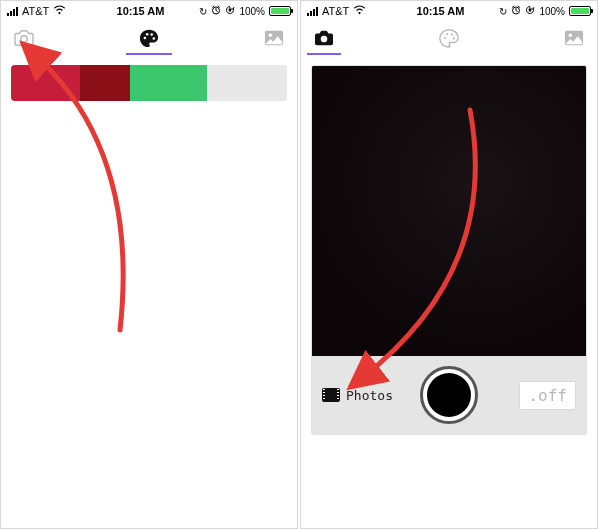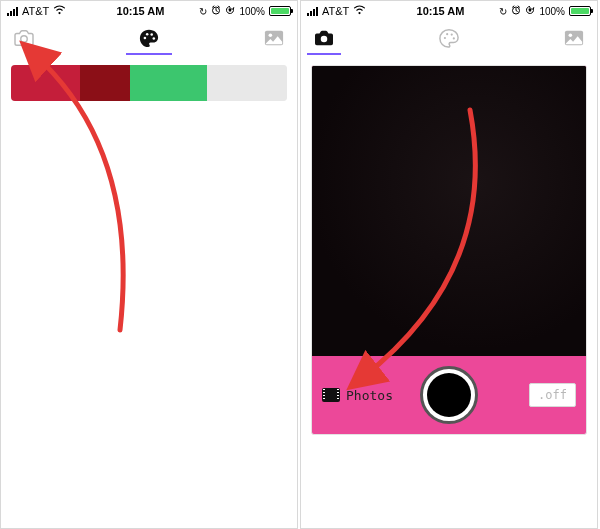--- a/index.html
+++ b/index.html
@@ -81,21 +81,21 @@
   }
   .swatch { height: 100%; }
   .sw1 { width: 25%; }
   .sw2 { width: 18%; }
   .sw3 { width: 28%; }
   .sw4 { flex: 1; }
 
   
   .camera-card {
     margin: 10px 10px 0 10px;
-    background: #ec4899;
+    background: #e5e5e5;
     border: 1px solid #e3e3e3;
     border-radius: 3px;
     overflow: hidden;
   }
   .viewfinder {
     width: 100%;
     height: 290px;
     background: radial-gradient(circle at 60% 40%, #1a1214 0%, #0c0608 70%) , #0b0608;
   }
   .camera-controls {
@@ -131,21 +131,21 @@
     background: #fff;
     display:flex; align-items:center; justify-content:center;
     position: absolute; left: 50%; transform: translateX(-50%);
   }
   .shutter .inner {
     width: 44px; height: 44px; border-radius:50%; background:#000;
   }
 
   .flash-toggle {
     font-family: Menlo, Consolas, monospace;
-    font-size: 12px;
+    font-size: 16px;
     color: #b8b8b8;
     border: 1px solid #d8d8d8;
     padding: 4px 8px;
     border-radius: 2px;
     background: #fff;
   }
 
   
   .annotations {
     position: absolute;

